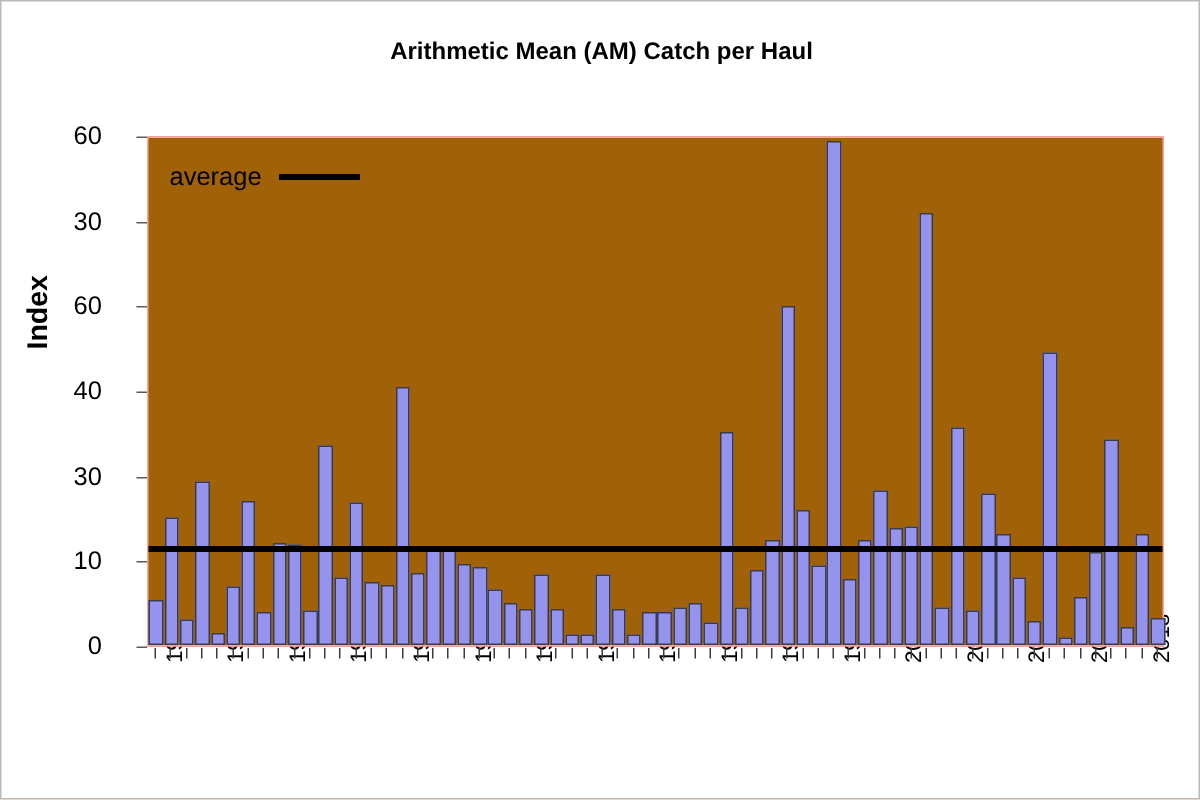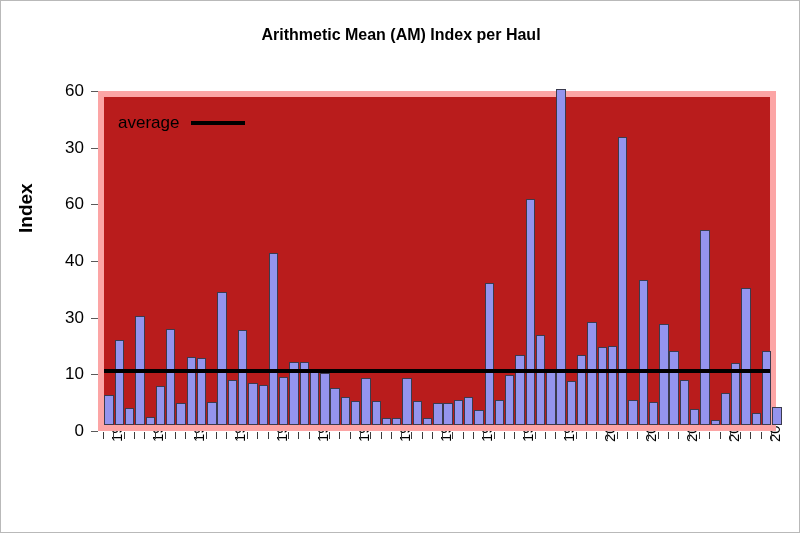--- a/index.html
+++ b/index.html
@@ -66,42 +66,42 @@
     font-weight: bold;
   }
 
   
   #plot {
     position: absolute;
     left: 97px;
     top: 90px;
     width: 678px;
     height: 340px;
-    border: 6px solid #fca5a5;
+    border: 1px solid #fca5a5;
     box-sizing: border-box;
-    background: #b91c1c;
+    background: #a16207;
   }
   #plot-inner {
     position: absolute;
     left: 0;
     top: 0;
     right: 0;
     bottom: 0;
   }
 
   
   .ytick-row {
     position: absolute;
     left: 0;
     width: 97px;
     height: 0;
   }
   .ytick-label {
     position: absolute;
-    right: 14px;
+    right: 30px;
     top: -11px;
     font-size: 17px;
     text-align: right;
     line-height: 21px;
     white-space: nowrap;
   }
   .ytick-mark {
     position: absolute;
     right: 0;
     top: 0;
@@ -165,21 +165,21 @@
     height: 4px;
     background: #000000;
   }
 </style>
 </head>
 <body>
 
 <div id="figure">
 
   <div id="title-block">
-    <div id="chart-subtitle">Arithmetic Mean (AM) Index per Haul</div>
+    <div id="chart-subtitle">Arithmetic Mean (AM) Catch per Haul</div>
   </div>
 
   <div id="ylabel">Index</div>
 
   <div id="yticks-container">
       <div class="ytick-row" style="top: 430px;">
         <span class="ytick-label">0</span>
         <span class="ytick-mark"></span>
       </div>
       <div class="ytick-row" style="top: 373.333px;">

